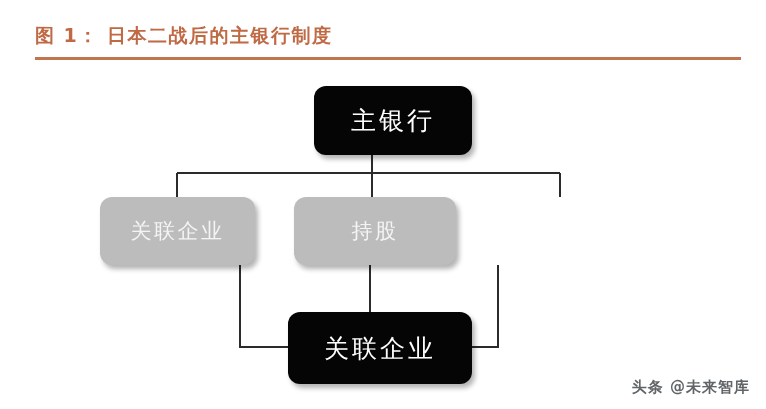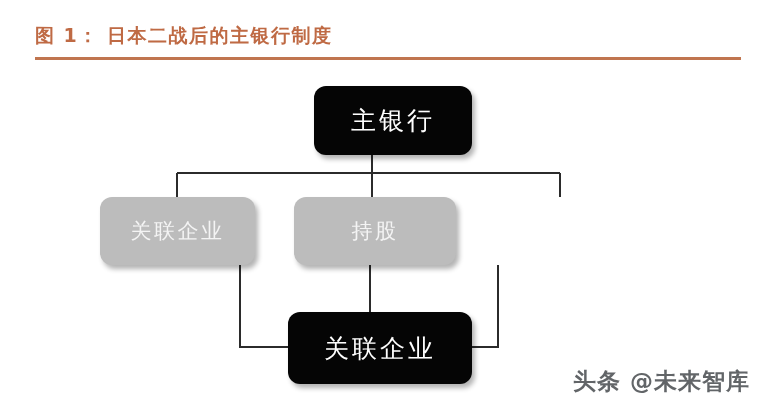--- a/index.html
+++ b/index.html
@@ -130,21 +130,21 @@
     top: 312px;
     width: 184px;
     height: 72px;
   }
 
   
   .watermark {
     position: absolute;
     right: 16px;
     bottom: 12px;
-    font-size: 23px;
+    font-size: 15px;
     font-weight: bold;
     color: #55595c;
     letter-spacing: 1px;
     white-space: nowrap;
     opacity: 0.92;
   }
 </style>
 </head>
 <body>
 

